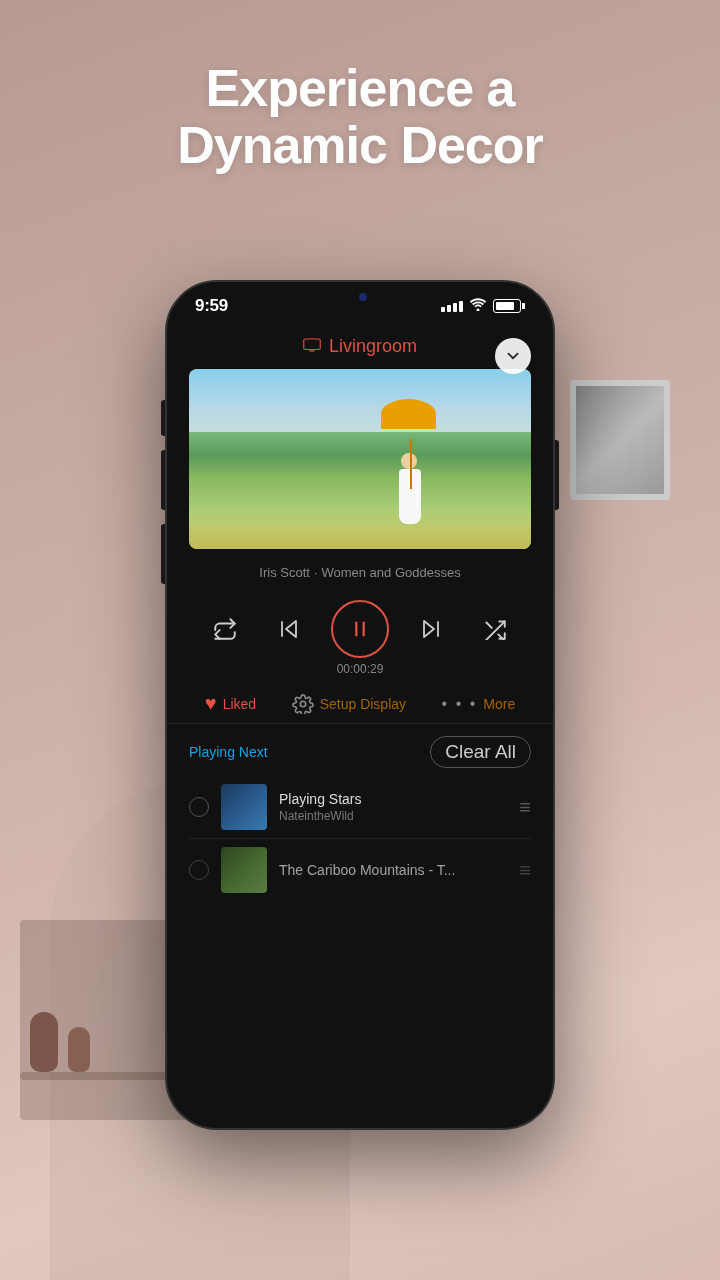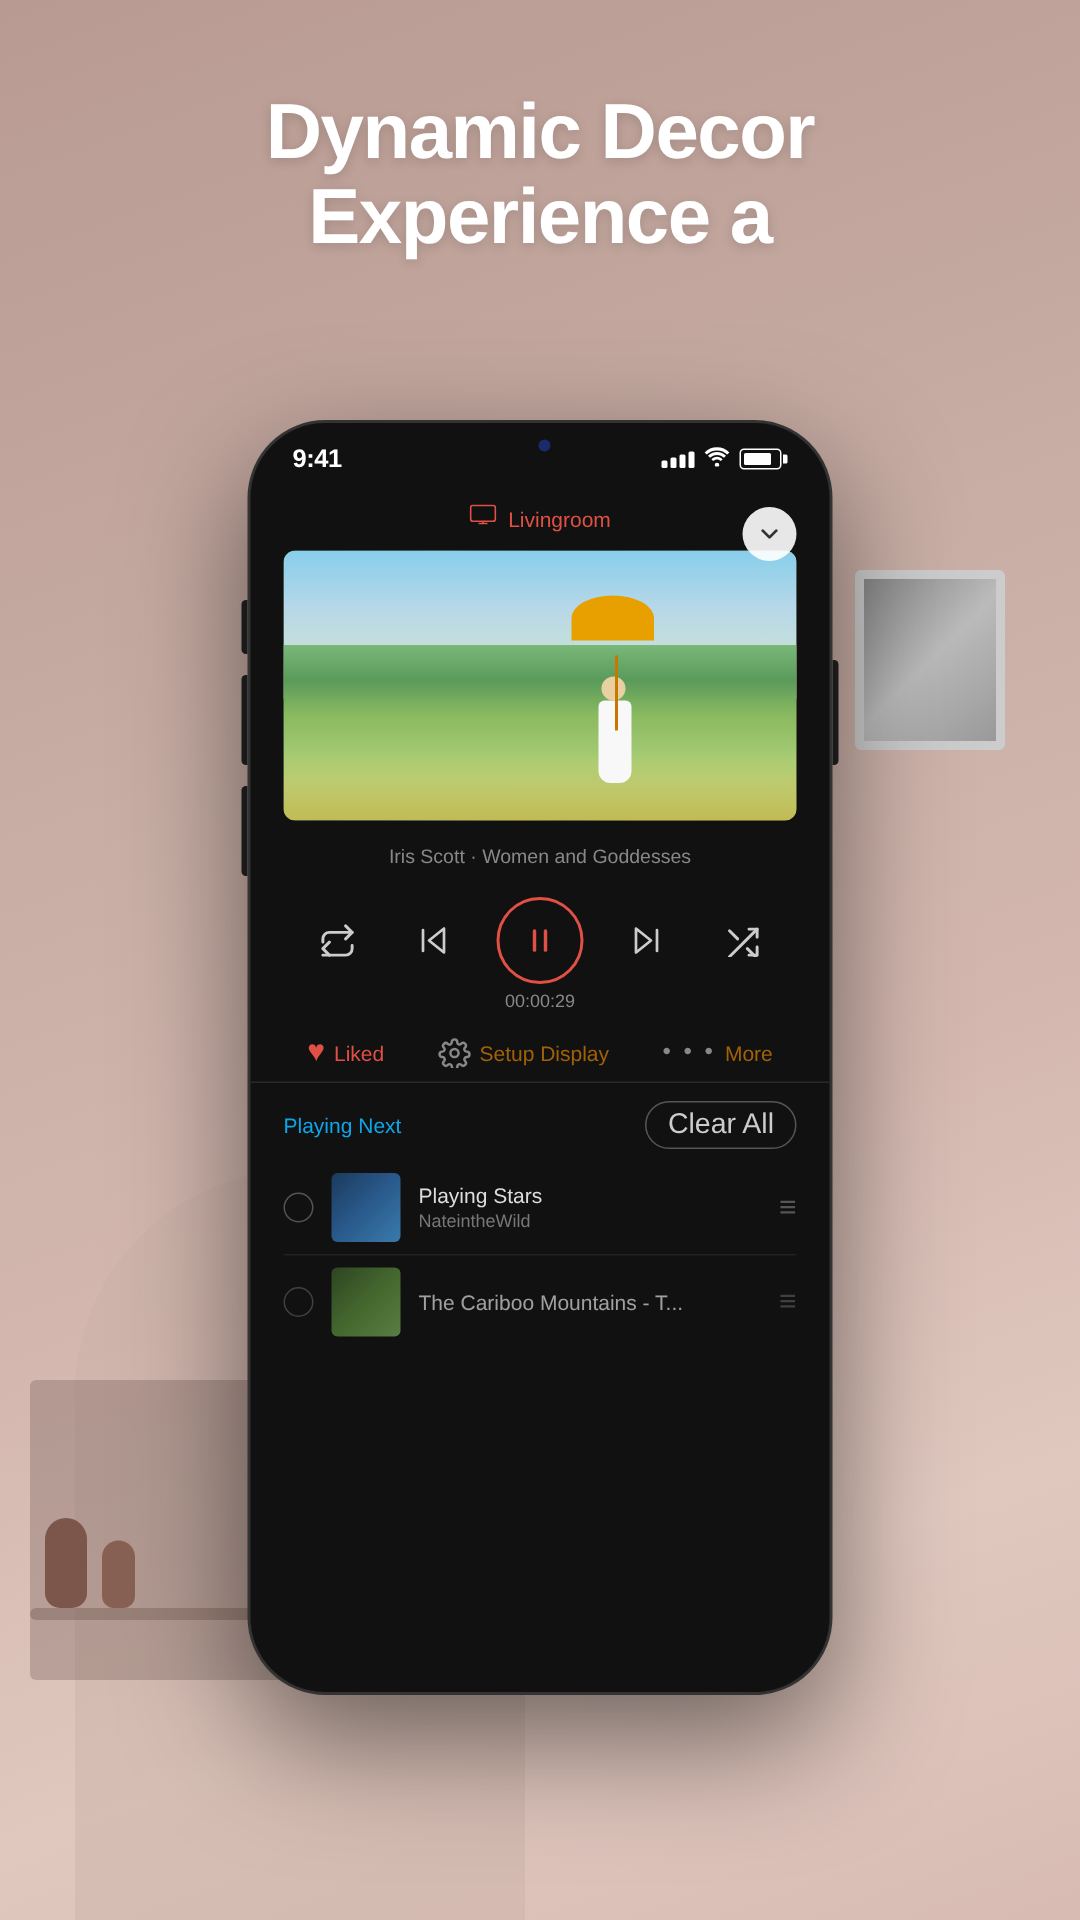--- a/index.html
+++ b/index.html
@@ -272,21 +272,21 @@
     .room-label {
       display: flex;
       align-items: center;
       justify-content: center;
       gap: 8px;
       padding: 12px 0 6px;
       flex-shrink: 0;
     }
     .room-label-text {
       color: #E05045;
-      font-size: 14px;
+      font-size: 18px;
       font-weight: 500;
       text-align: center;
     }
     .tv-icon {
       color: #E05045;
       font-size: 16px;
     }
 
     
     .artwork-container {
@@ -488,40 +488,40 @@
 <div class="bg-arch"></div>
 <div class="bg-shelf"></div>
 <div class="bg-vase1"></div>
 <div class="bg-vase2"></div>
 <div class="bg-cabinet"></div>
 <div class="bg-frame">
   <div class="bg-frame-inner"></div>
 </div>
 
 <div class="headline">
+  <div>Experience a</div>
   <div>Dynamic Decor</div>
-  <div>Experience a</div>
 </div>
 
 <div class="phone-wrap">
   <div class="phone-btn-right"></div>
   <div class="phone-btn-left1"></div>
   <div class="phone-btn-left2"></div>
   <div class="phone-btn-left3"></div>
 
   <div class="phone-body">
 
     <div class="notch">
       <div class="notch-dot"></div>
     </div>
 
     <div class="screen">
 
       <div class="status-bar">
-        <span class="status-time">9:41</span>
+        <span class="status-time">9:59</span>
         <div class="status-icons">
           <div class="signal-bars">
             <div class="signal-bar" style="height:5px"></div>
             <div class="signal-bar" style="height:7px"></div>
             <div class="signal-bar" style="height:9px"></div>
             <div class="signal-bar" style="height:11px"></div>
           </div>
           <span class="wifi-icon">
             <svg width="18" height="14" viewBox="0 0 24 18" fill="white">
               <path d="M12 4C8.4 4 5.2 5.4 2.9 7.7L1 5.8C3.8 3 7.7 1.3 12 1.3s8.2 1.7 11 4.5l-1.9 1.9C18.8 5.4 15.6 4 12 4z"></path>

